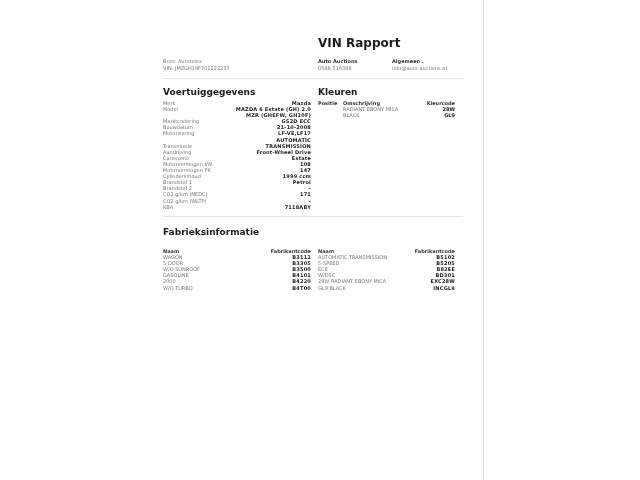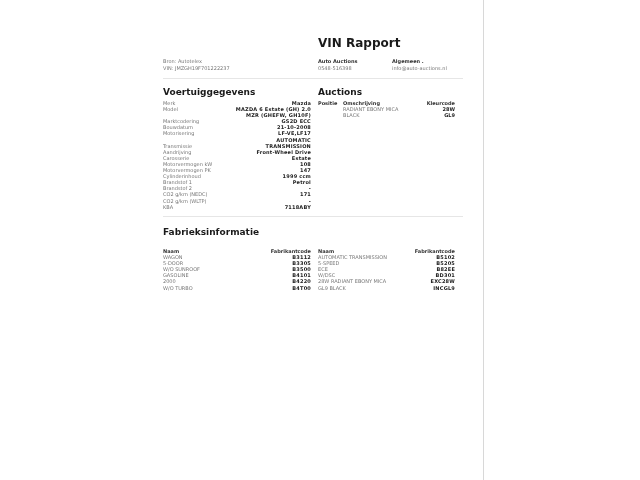--- a/index.html
+++ b/index.html
@@ -65,21 +65,21 @@
     </div>
     <div class="meta meta-general">
       <div><b>Algemeen .</b></div>
       <div>info@auto-auctions.nl</div>
     </div>
   </div>
 
   <div class="divider" style="top:48px"></div>
 
   <div class="sec-title" style="left:0; top:57px">Voertuiggegevens</div>
-  <div class="sec-title" style="left:155px; top:57px">Auctions</div>
+  <div class="sec-title" style="left:155px; top:57px">Kleuren</div>
 
   <div class="kv" style="top:70px" id="kv">
       <div class="kv-row">
         <span class="kv-key">Merk</span>
         <span class="kv-val">Mazda</span>
       </div>
       <div class="kv-row">
         <span class="kv-key">Model</span>
         <span class="kv-val">MAZDA 6 Estate (GH) 2.0</span>
       </div>

